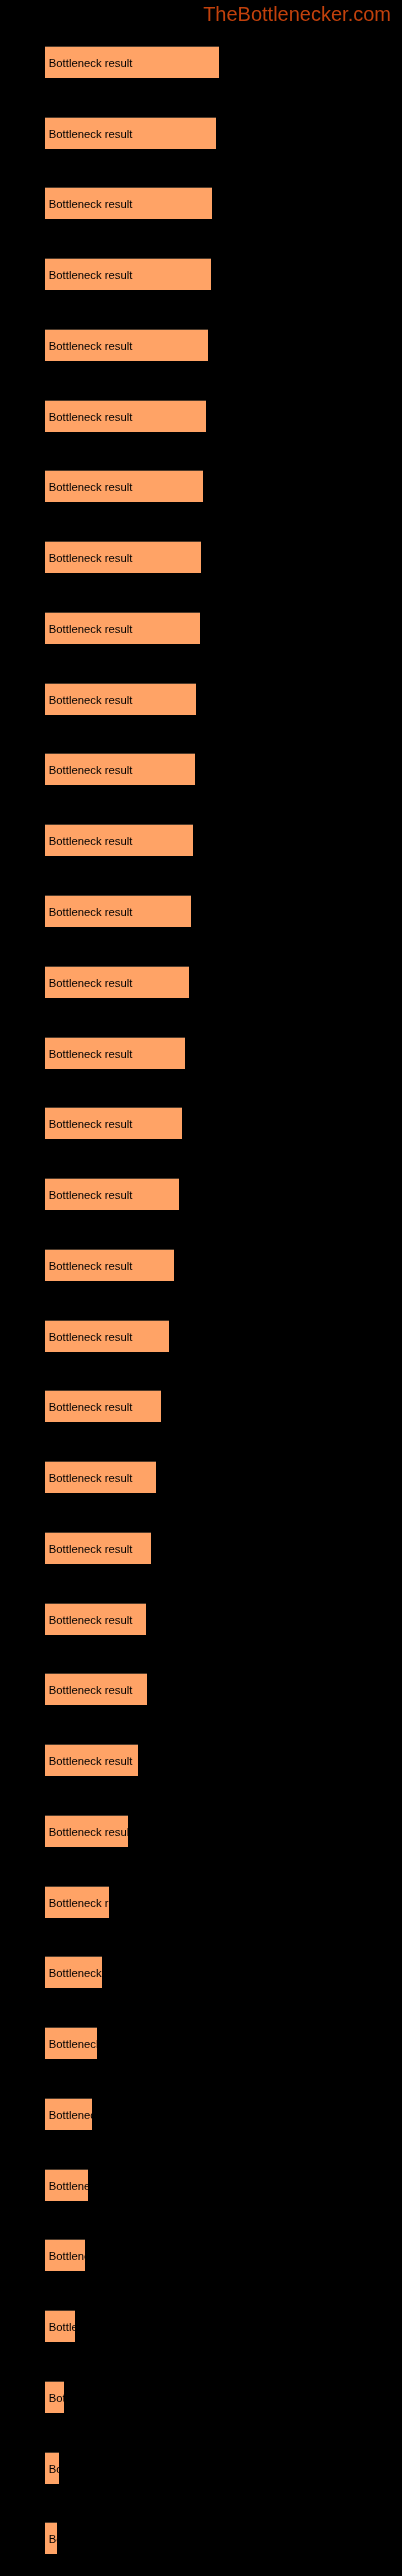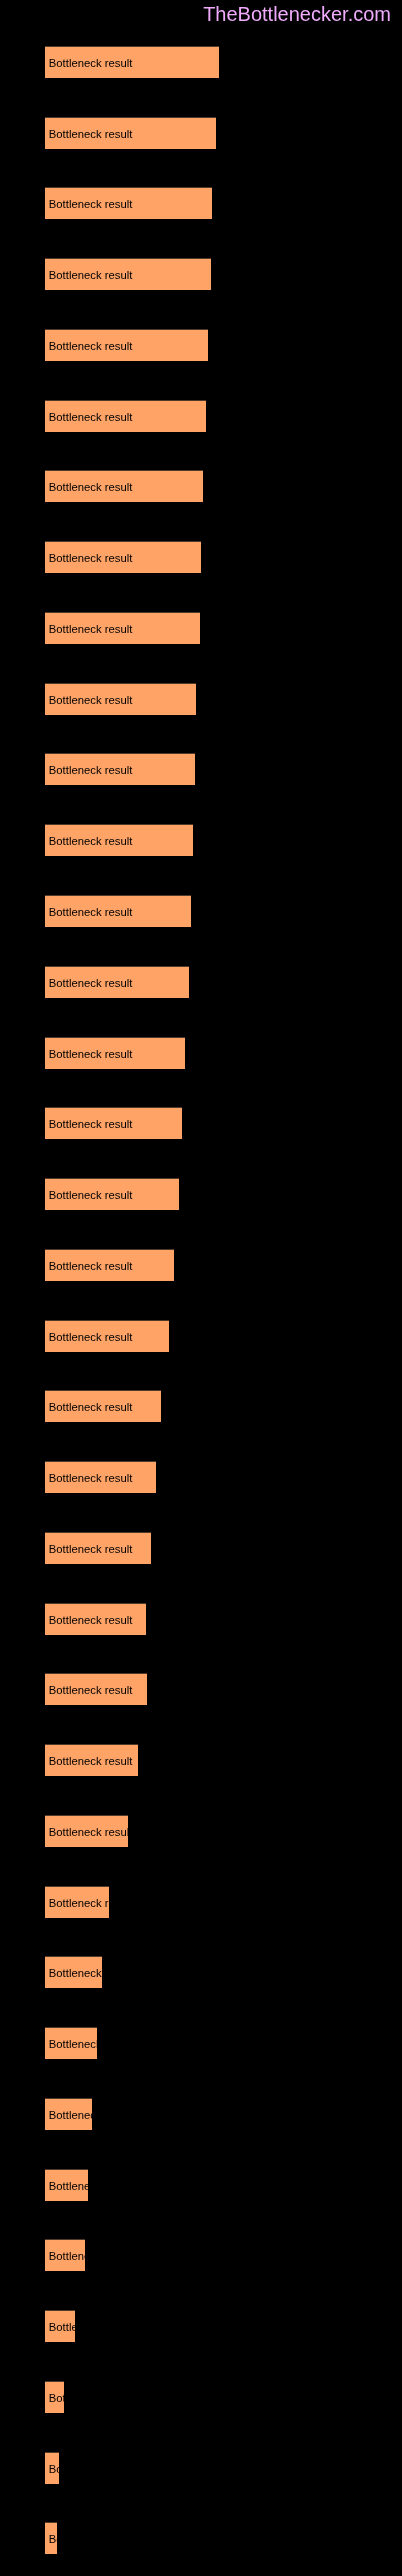--- a/index.html
+++ b/index.html
@@ -19,21 +19,21 @@
   #page {
     position: relative;
     width: 403px;
     height: 2576px;
     background: #000000;
   }
   .site-title {
     position: absolute;
     top: 1.6px;
     right: 12px;
-    color: #f0abfc;
+    color: #c2410c;
     font-family: "Liberation Sans", sans-serif;
     font-size: 20px;
     font-weight: 400;
     letter-spacing: 0px;
     line-height: 24px;
     white-space: nowrap;
     text-align: right;
   }
   .chart {
     position: absolute;

